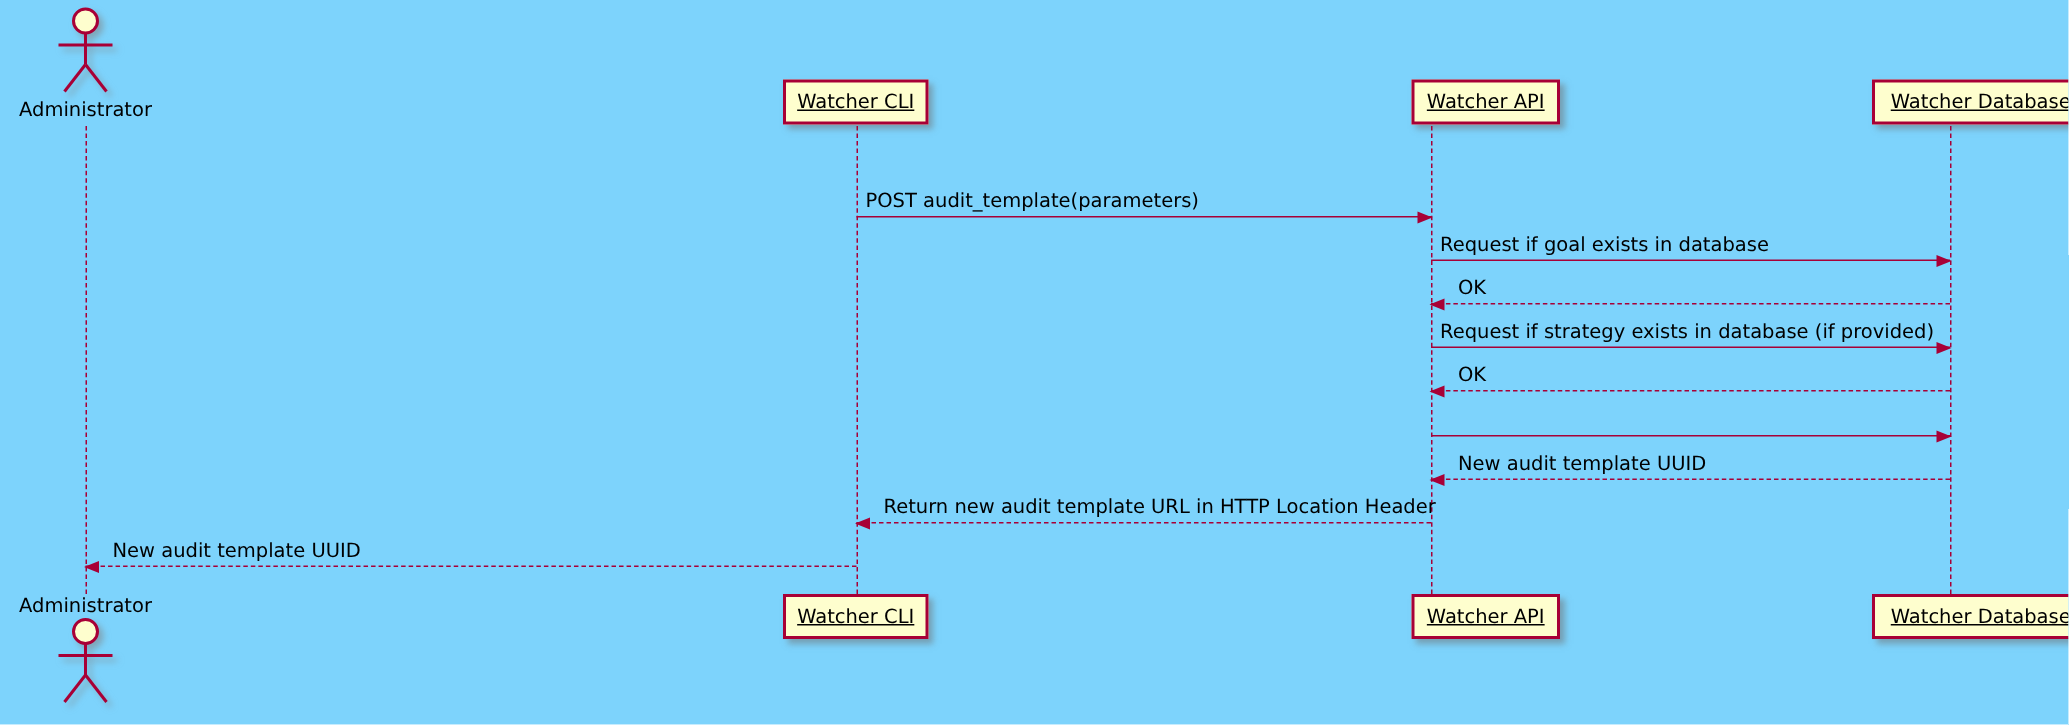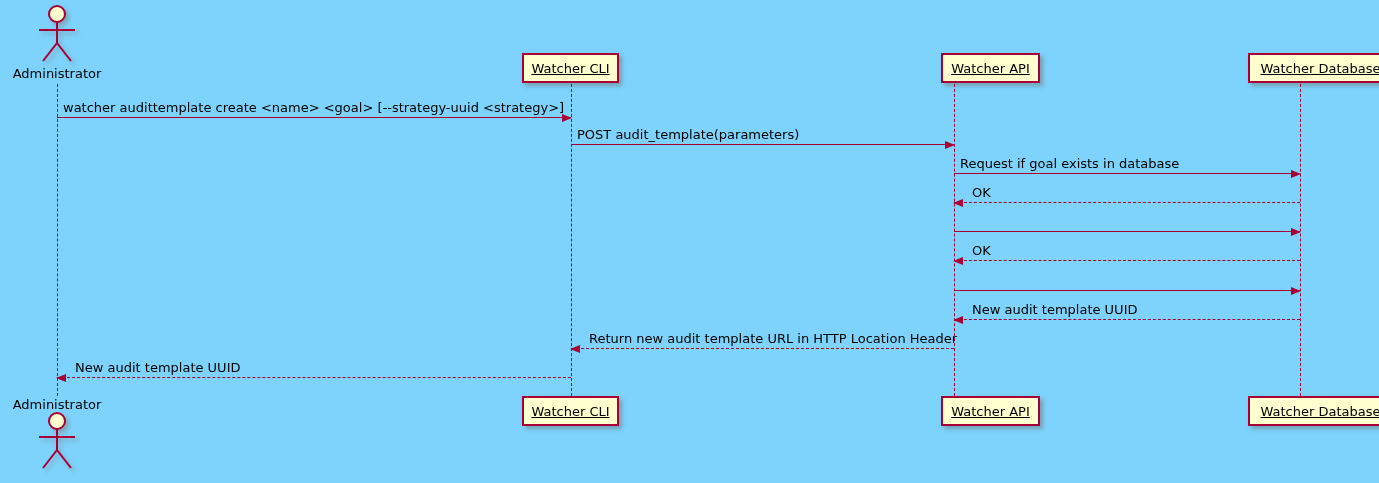--- a/index.html
+++ b/index.html
@@ -68,45 +68,41 @@
 
   <div class="pbox row-top pb-cli">Watcher CLI</div>
   <div class="pbox row-top pb-api">Watcher API</div>
   <div class="pbox row-top pb-db">Watcher Database</div>
 
   <div class="lifeline ll-admin"></div>
   <div class="lifeline ll-cli"></div>
   <div class="lifeline ll-api"></div>
   <div class="lifeline ll-db"></div>
 
-  <div class="msg m1">
-    <span class="lbl">watcher audittemplate create &lt;name&gt; &lt;goal&gt; [--strategy-uuid &lt;strategy&gt;]</span>
-    <div class="line"></div>
-    <div class="arr right"></div>
-  </div>
 
   <div class="msg m2">
     <span class="lbl">POST audit_template(parameters)</span>
     <div class="line"></div>
     <div class="arr right"></div>
   </div>
 
   <div class="msg m3">
     <span class="lbl">Request if goal exists in database</span>
     <div class="line"></div>
     <div class="arr right"></div>
   </div>
 
   <div class="msg m4 dashed toleft">
     <span class="lbl">OK</span>
     <div class="line"></div>
     <div class="arr left"></div>
   </div>
 
   <div class="msg m5">
+    <span class="lbl">Request if strategy exists in database (if provided)</span>
     <div class="line"></div>
     <div class="arr right"></div>
   </div>
 
   <div class="msg m6 dashed toleft">
     <span class="lbl">OK</span>
     <div class="line"></div>
     <div class="arr left"></div>
   </div>
 

